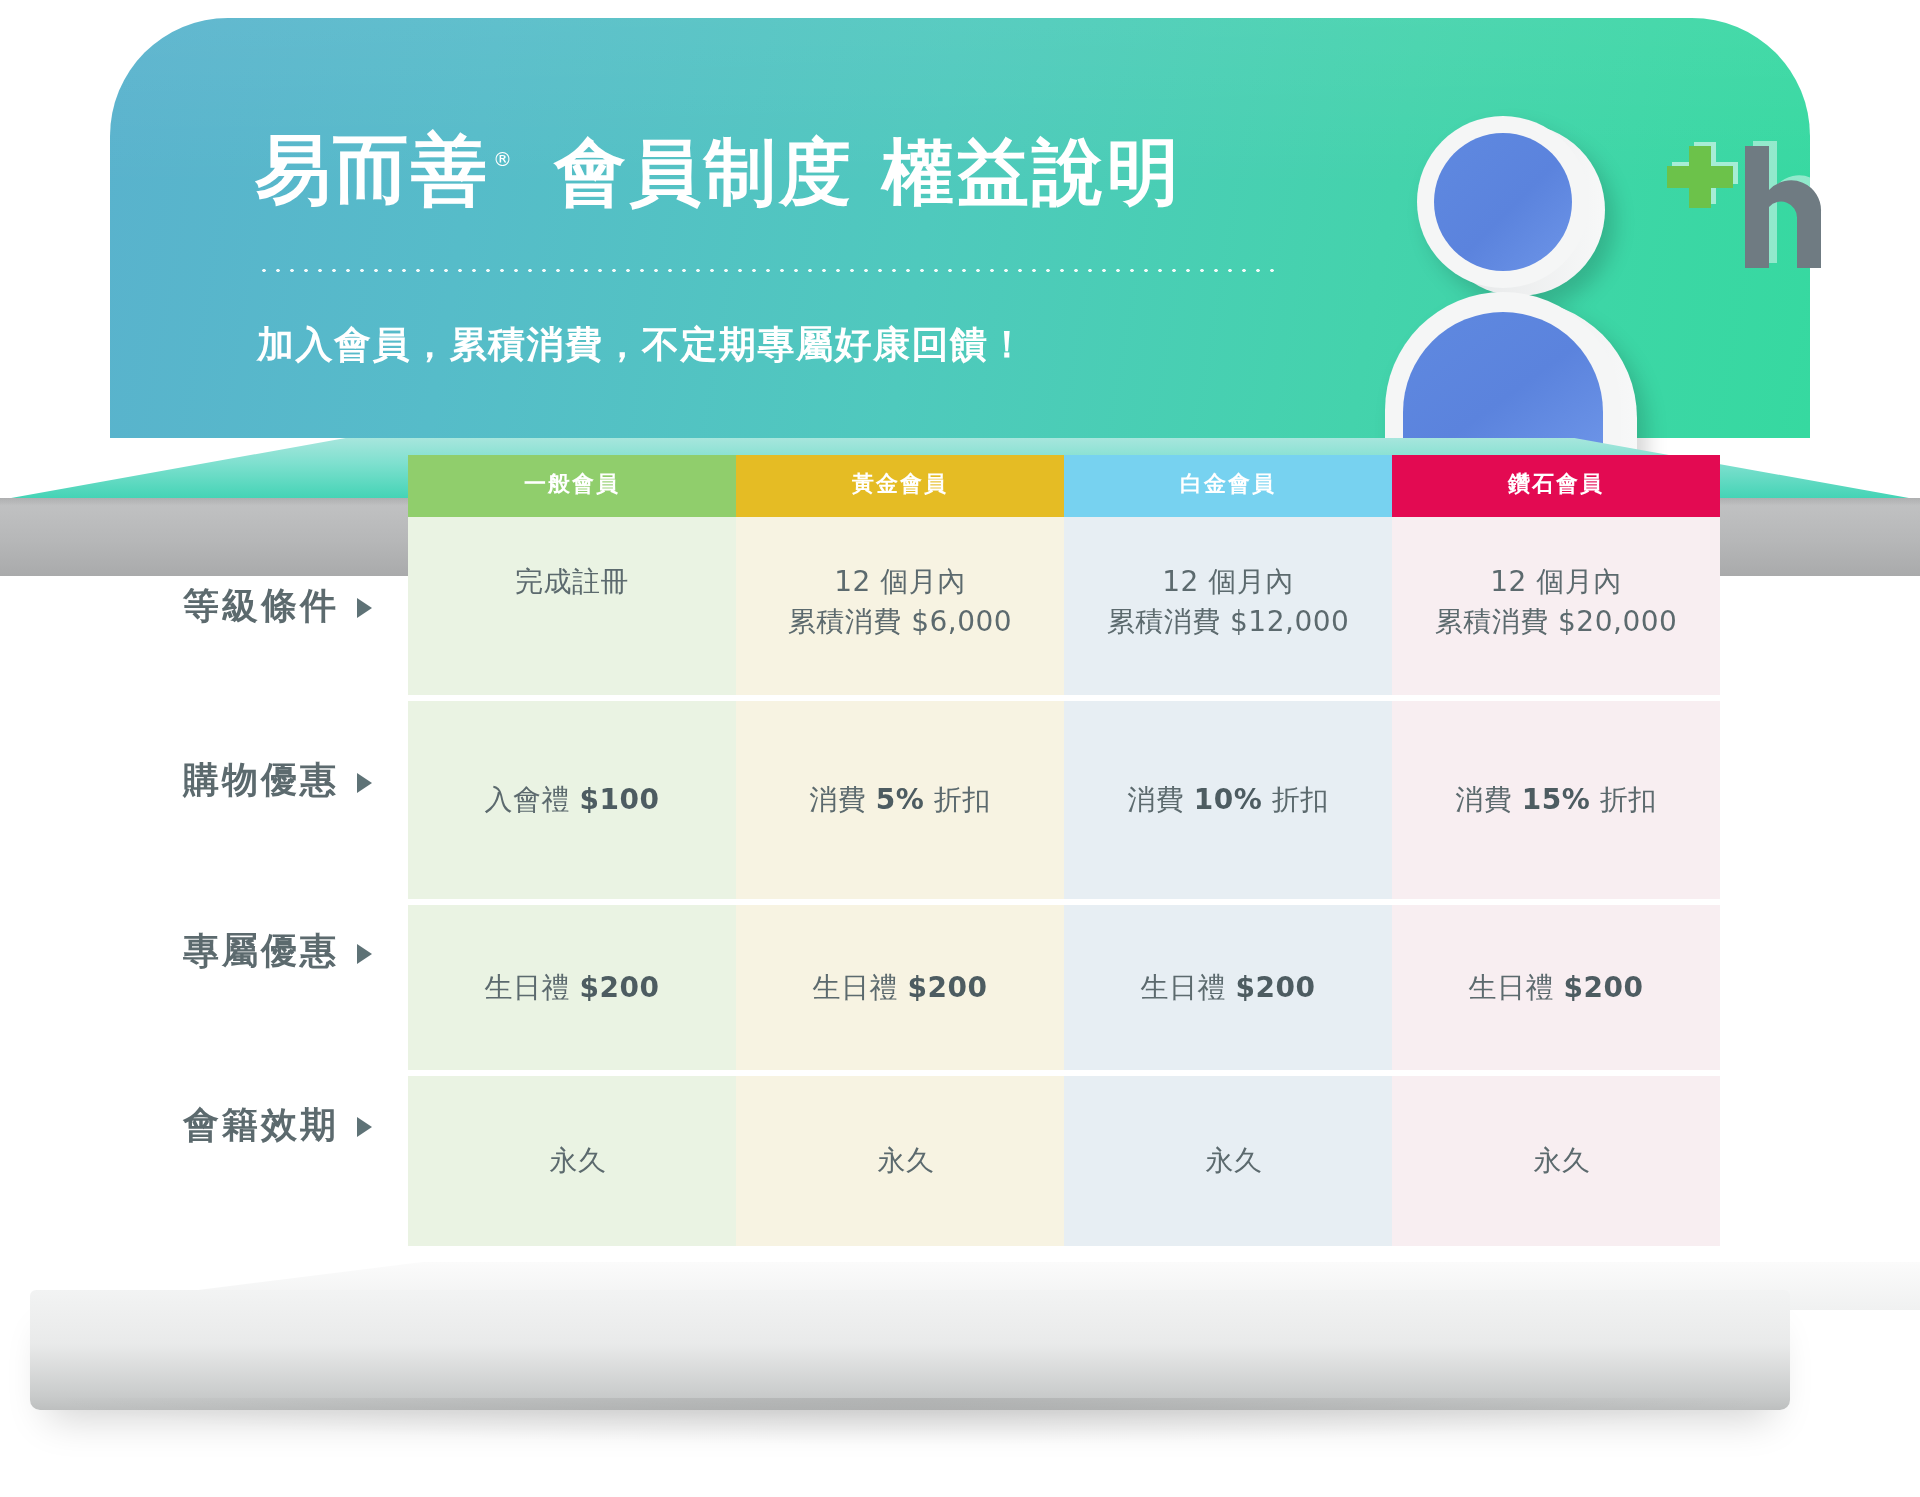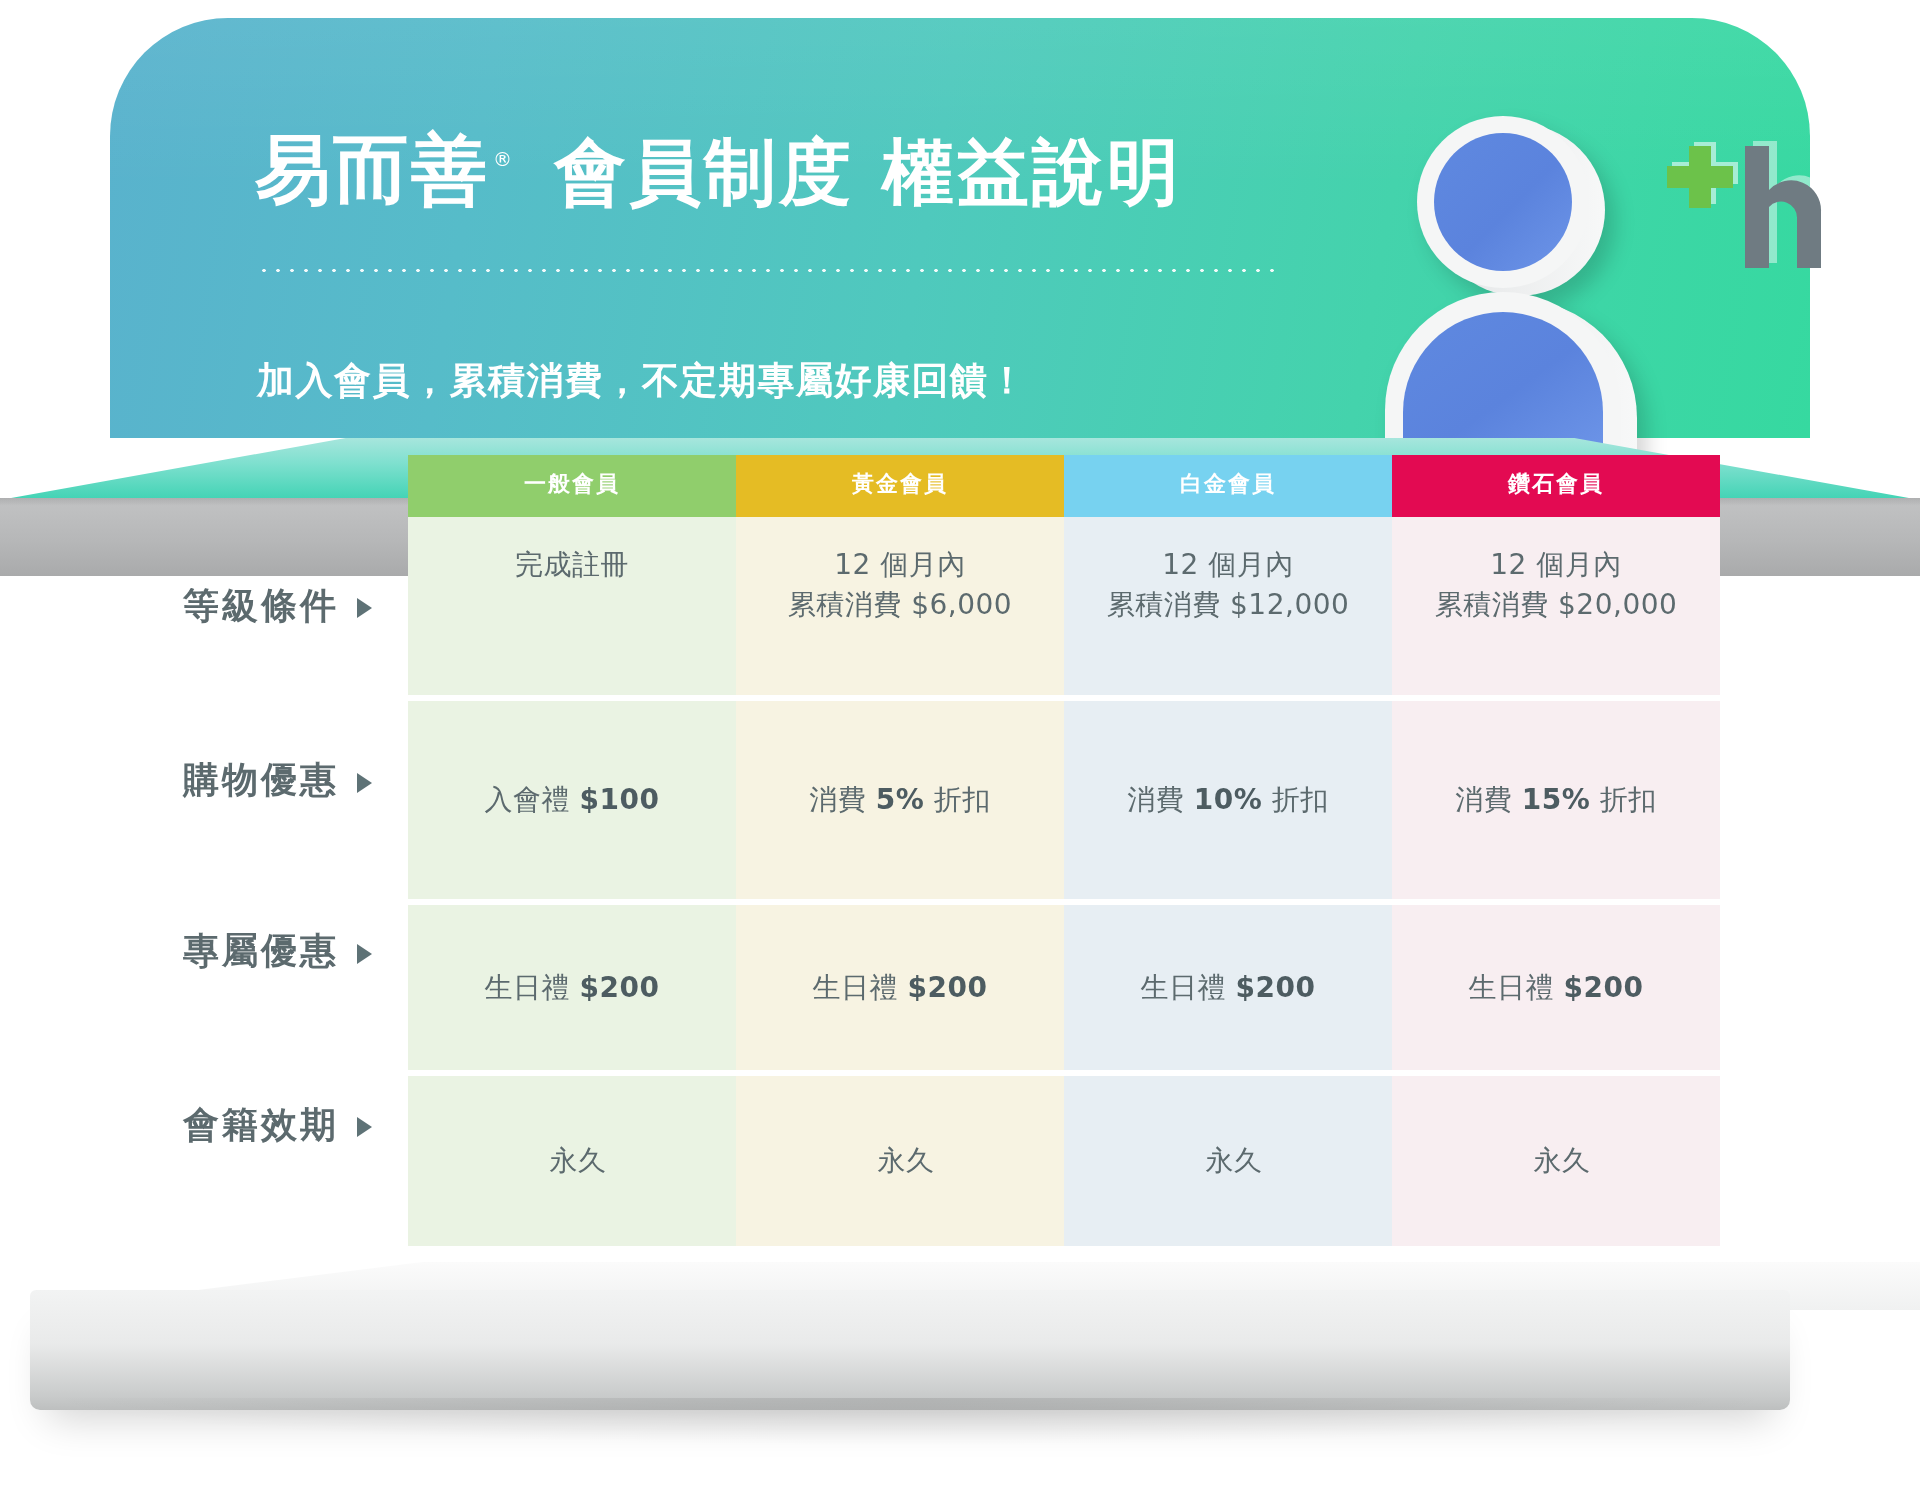--- a/index.html
+++ b/index.html
@@ -84,21 +84,20 @@
     position:absolute; left:257px; top:268px; width:1020px; height:5px;
     background-image:radial-gradient(circle, rgba(255,255,255,.92) 1.6px, rgba(255,255,255,0) 1.9px);
     background-size:14px 5px; background-repeat:repeat-x;
   }
 
   .board-sub{
     position:absolute; left:257px; top:320px;
     color:#ffffff; font-size:37px; font-weight:700; letter-spacing:1.5px;
     white-space:nowrap;
     font-family:Liberation Mono, monospace;
-    margin-top:36px;
   }
 
   
   .avatar-wrap{
     position:absolute; left:1355px; top:110px; width:330px; height:420px;
   }
   .avatar-svg{ display:block; width:100%; height:100%;
     filter:drop-shadow(10px 12px 10px rgba(0,0,0,.16)); }
 
   
@@ -135,21 +134,21 @@
     width:328px; display:flex; flex-direction:column;
   }
   .cell{
     display:flex; align-items:center; justify-content:center; text-align:center;
     color:#5c6a6e; font-size:28px; line-height:1.42; letter-spacing:.5px;
     font-family:"DejaVu Sans","Liberation Sans",sans-serif;
     padding:0 12px;
   }
   .cell b{ font-weight:700; color:#4d5c61; }
   .cell .tw{ display:block; }
-  .cell.h1{ height:178px; padding-top:28px; align-items:flex-start; }
+  .cell.h1{ height:178px; padding-top:45px; align-items:flex-start; }
   .cell.h2{ height:198px; }
   .cell.h3{ height:165px;justify-content:center; }
   .cell.h4{ height:170px;padding-left:24px; }
   .gap{ height:6px; background:#ffffff; }
 
   
   .rowlabels{
     position:absolute; left:0; top:62px; width:398px;
   }
   .rowlabel{

